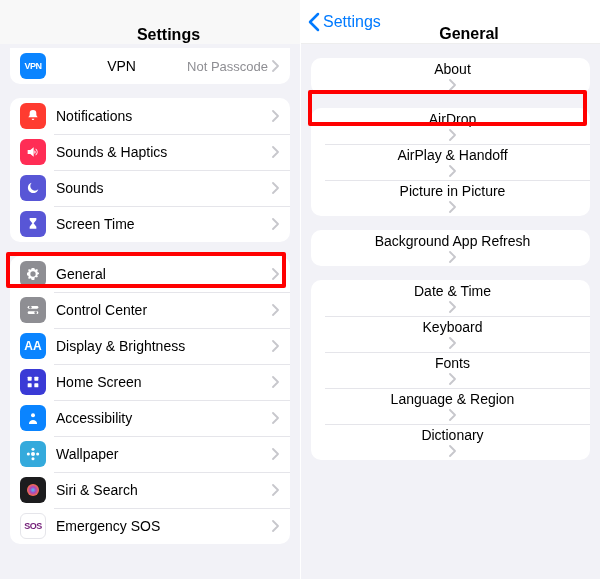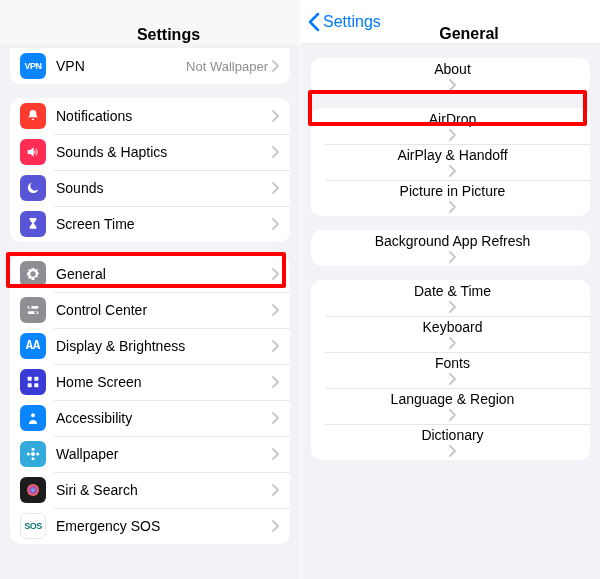--- a/index.html
+++ b/index.html
@@ -103,27 +103,27 @@
 </head>
 <body>
 <div class="stage">
 
 <div class="pane">
   <div class="hdr">
     <span>Settings</span>
   </div>
   <div class="body">
 
-    <div class="group" style="margin-top:4px;border-top-left-radius:0;border-top-right-radius:0;">
+    <div class="group" style="margin-top:4px;border-top-left-radius:0;border-top-right-radius:0;text-align:center;">
       <div class="row">
         <span class="icon" style="background:#0a84ff">
           <span style="font-size:9px;font-weight:700;letter-spacing:-0.5px">VPN</span>
         </span>
         <span class="lbl">VPN</span>
-        <span class="detail">Not Wallpaper</span>
+        <span class="detail">Not Passcode</span>
         <span class="chev">
               <svg viewBox="0 0 8 12">
                 <path d="M1 1l5 5-5 5" fill="none" stroke-width="1.8" stroke-linecap="round" stroke-linejoin="round"></path>
               </svg>
             </span>
       </div>
     </div>
 
     <div class="group" id="left-g1">
           <div class="row">
@@ -204,21 +204,21 @@
               </svg>
             </span>
             <span class="lbl">Control Center</span>
             <span class="chev">
               <svg viewBox="0 0 8 12">
                 <path d="M1 1l5 5-5 5" fill="none" stroke-width="1.8" stroke-linecap="round" stroke-linejoin="round"></path>
               </svg>
             </span>
           </div>
           <div class="row">
-            <span class="icon" style="background: rgb(10, 132, 255); font-family: Liberation Mono, monospace;">
+            <span class="icon" style="background: rgb(10, 132, 255);">
               <span style="color:#fff;font-size:12px;font-weight:700">AA</span>
             </span>
             <span class="lbl">Display &amp; Brightness</span>
             <span class="chev">
               <svg viewBox="0 0 8 12">
                 <path d="M1 1l5 5-5 5" fill="none" stroke-width="1.8" stroke-linecap="round" stroke-linejoin="round"></path>
               </svg>
             </span>
           </div>
           <div class="row">
@@ -282,21 +282,21 @@
               </svg>
             </span>
             <span class="lbl">Siri &amp; Search</span>
             <span class="chev">
               <svg viewBox="0 0 8 12">
                 <path d="M1 1l5 5-5 5" fill="none" stroke-width="1.8" stroke-linecap="round" stroke-linejoin="round"></path>
               </svg>
             </span>
           </div>
           <div class="row">
-            <span class="icon" style="background: rgb(255, 255, 255); border: 1px solid rgb(229, 229, 234); color: #0f766e;">
+            <span class="icon" style="background: rgb(255, 255, 255); border: 1px solid rgb(229, 229, 234); color: #701a75;">
               <span style="font-size:9px;font-weight:800;letter-spacing:-0.5px">SOS</span>
             </span>
             <span class="lbl">Emergency SOS</span>
             <span class="chev">
               <svg viewBox="0 0 8 12">
                 <path d="M1 1l5 5-5 5" fill="none" stroke-width="1.8" stroke-linecap="round" stroke-linejoin="round"></path>
               </svg>
             </span>
           </div>
         </div>

